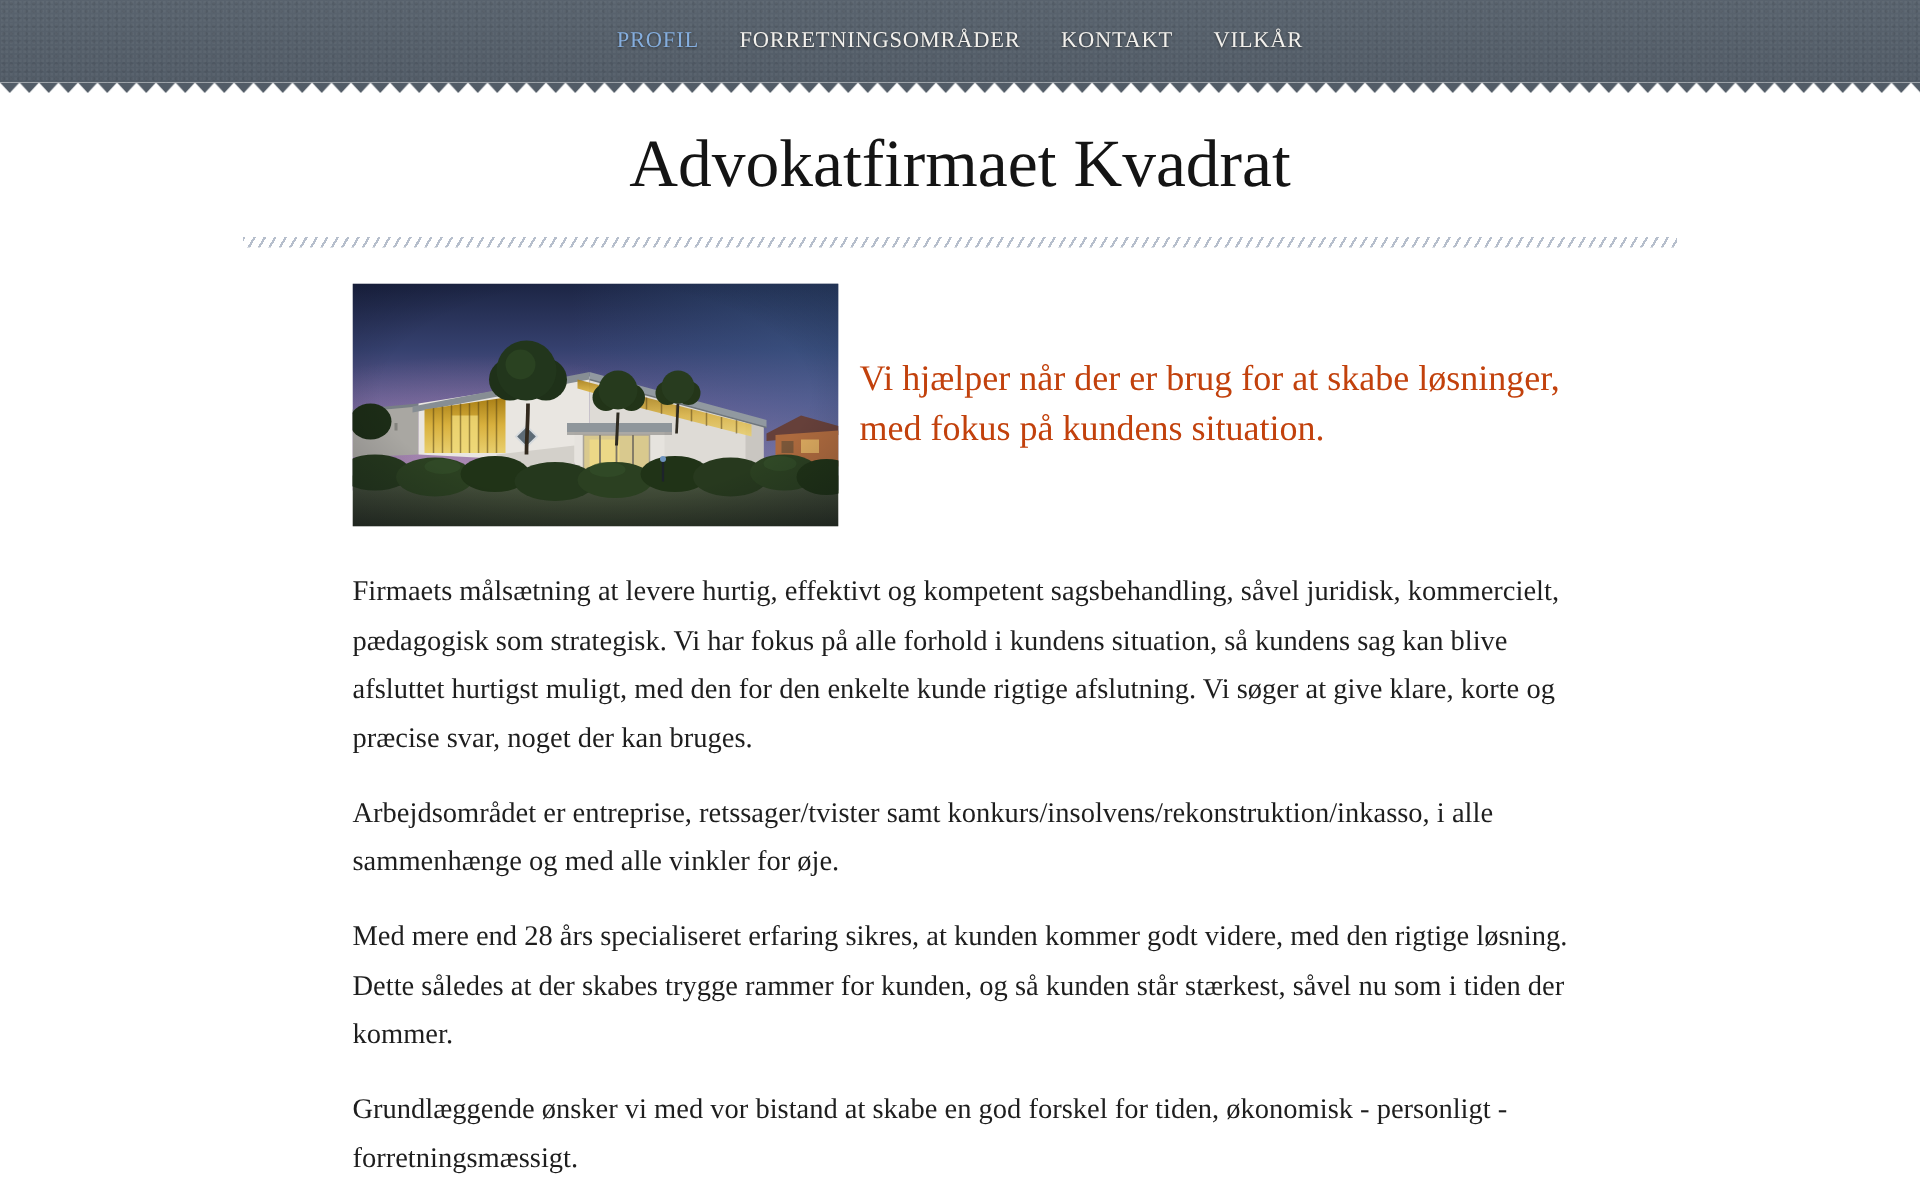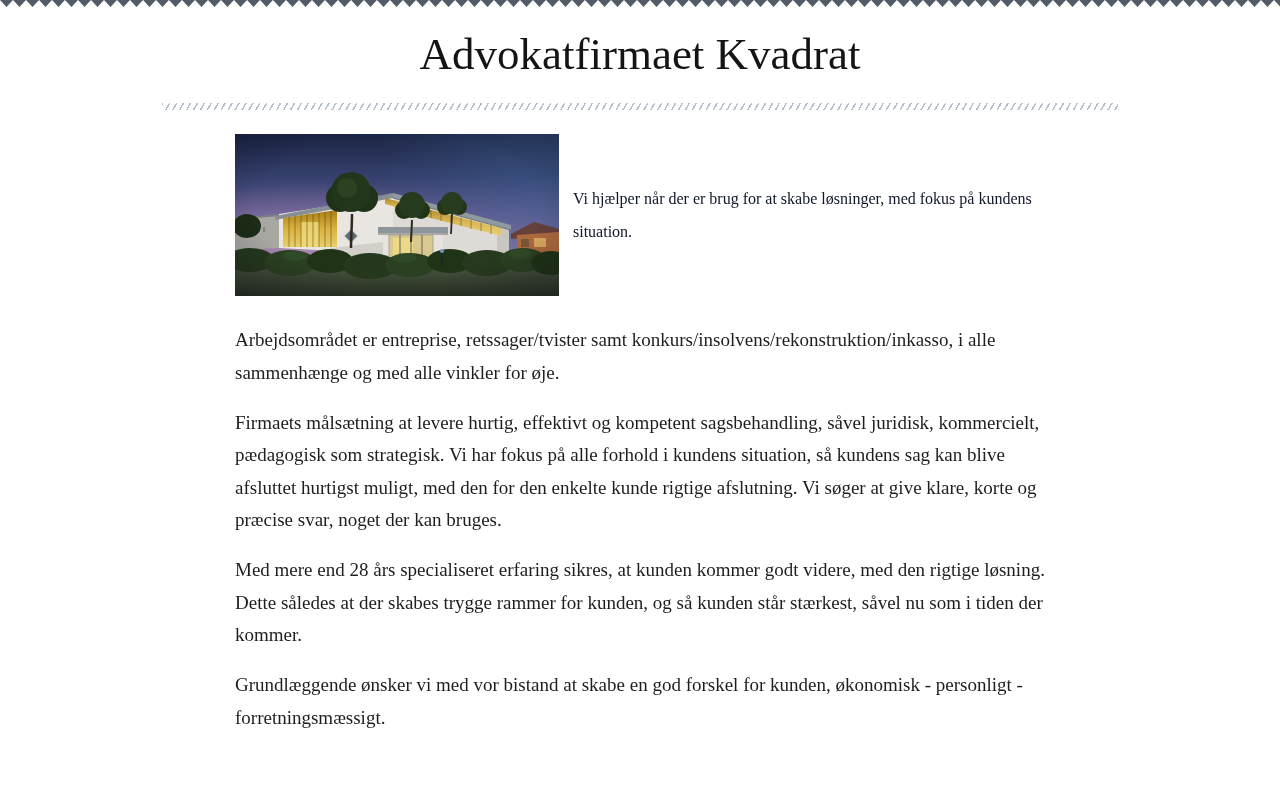--- a/index.html
+++ b/index.html
@@ -36,29 +36,35 @@
   .divider{
     width:956px;height:7px;margin:27px auto 24px auto;
     background:repeating-linear-gradient(120deg, var(--divider) 0 1.5px, transparent 1.5px 6px);
     opacity:.85;
   }
   
   .content{width:810px;margin:0 auto;}
   .photo-row{display:flex;gap:14px;}
   .photo{width:324px;height:162px;flex:0 0 auto;display:block;}
   .intro{
-    padding-top:48px;font-size:16px;line-height:33px;color:#0f172a;flex:1 1 auto;
+    padding-top:48px;font-size:24px;line-height:33px;color:#c2410c;flex:1 1 auto;
   }
   .paragraphs{margin-top:28px;font-size:19px;line-height:32.5px;}
   .paragraphs p{margin-bottom:17.5px;}
 </style>
 </head>
 <body>
 
 <header>
+  <nav class="nav">
+    <a class="active">PROFIL</a>
+    <a>FORRETNINGSOMRÅDER</a>
+    <a>KONTAKT</a>
+    <a>VILKÅR</a>
+  </nav>
   <svg class="zigzag" width="1280" height="7" aria-hidden="true">
     <defs>
       <pattern id="zz" width="13" height="7" patternUnits="userSpaceOnUse">
         <path d="M0,0 L6.5,7 L13,0 Z" style="fill:var(--nav-bg-dark,#525c67)"></path>
       </pattern>
     </defs>
     <rect x="0" y="0" width="1280" height="7" fill="url(#zz)"></rect>
   </svg>
 </header>
 
@@ -200,18 +206,18 @@
       <line x1="207" y1="118" x2="207" y2="132" stroke="#1d232b" stroke-width="1.5"></line>
       <circle cx="207" cy="117" r="2" fill="#6f95c0"></circle>
 
       <rect x="0" y="0" width="324" height="162" fill="url(#vig)"></rect>
     </svg>
 
     <p class="intro">Vi hjælper når der er brug for at skabe løsninger, med fokus på kundens situation.</p>
   </div>
 
   <div class="paragraphs">
+    <p>Firmaets målsætning at levere hurtig, effektivt og kompetent sagsbehandling, såvel juridisk, kommercielt, pædagogisk som strategisk. Vi har fokus på alle forhold i kundens situation, så kundens sag kan blive afsluttet hurtigst muligt, med den for den enkelte kunde rigtige afslutning. Vi søger at give klare, korte og præcise svar, noget der kan bruges.</p>
     <p>Arbejdsområdet er entreprise, retssager/tvister samt konkurs/insolvens/rekonstruktion/inkasso, i alle sammenhænge og med alle vinkler for øje.</p>
-    <p>Firmaets målsætning at levere hurtig, effektivt og kompetent sagsbehandling, såvel juridisk, kommercielt, pædagogisk som strategisk. Vi har fokus på alle forhold i kundens situation, så kundens sag kan blive afsluttet hurtigst muligt, med den for den enkelte kunde rigtige afslutning. Vi søger at give klare, korte og præcise svar, noget der kan bruges.</p>
     <p>Med mere end 28 års specialiseret erfaring sikres, at kunden kommer godt videre, med den rigtige løsning. Dette således at der skabes trygge rammer for kunden, og så kunden står stærkest, såvel nu som i tiden der kommer.</p>
-    <p>Grundlæggende ønsker vi med vor bistand at skabe en god forskel for kunden, økonomisk - personligt - forretningsmæssigt.</p>
+    <p>Grundlæggende ønsker vi med vor bistand at skabe en god forskel for tiden, økonomisk - personligt - forretningsmæssigt.</p>
   </div>
 </main>
 
 </body></html>

